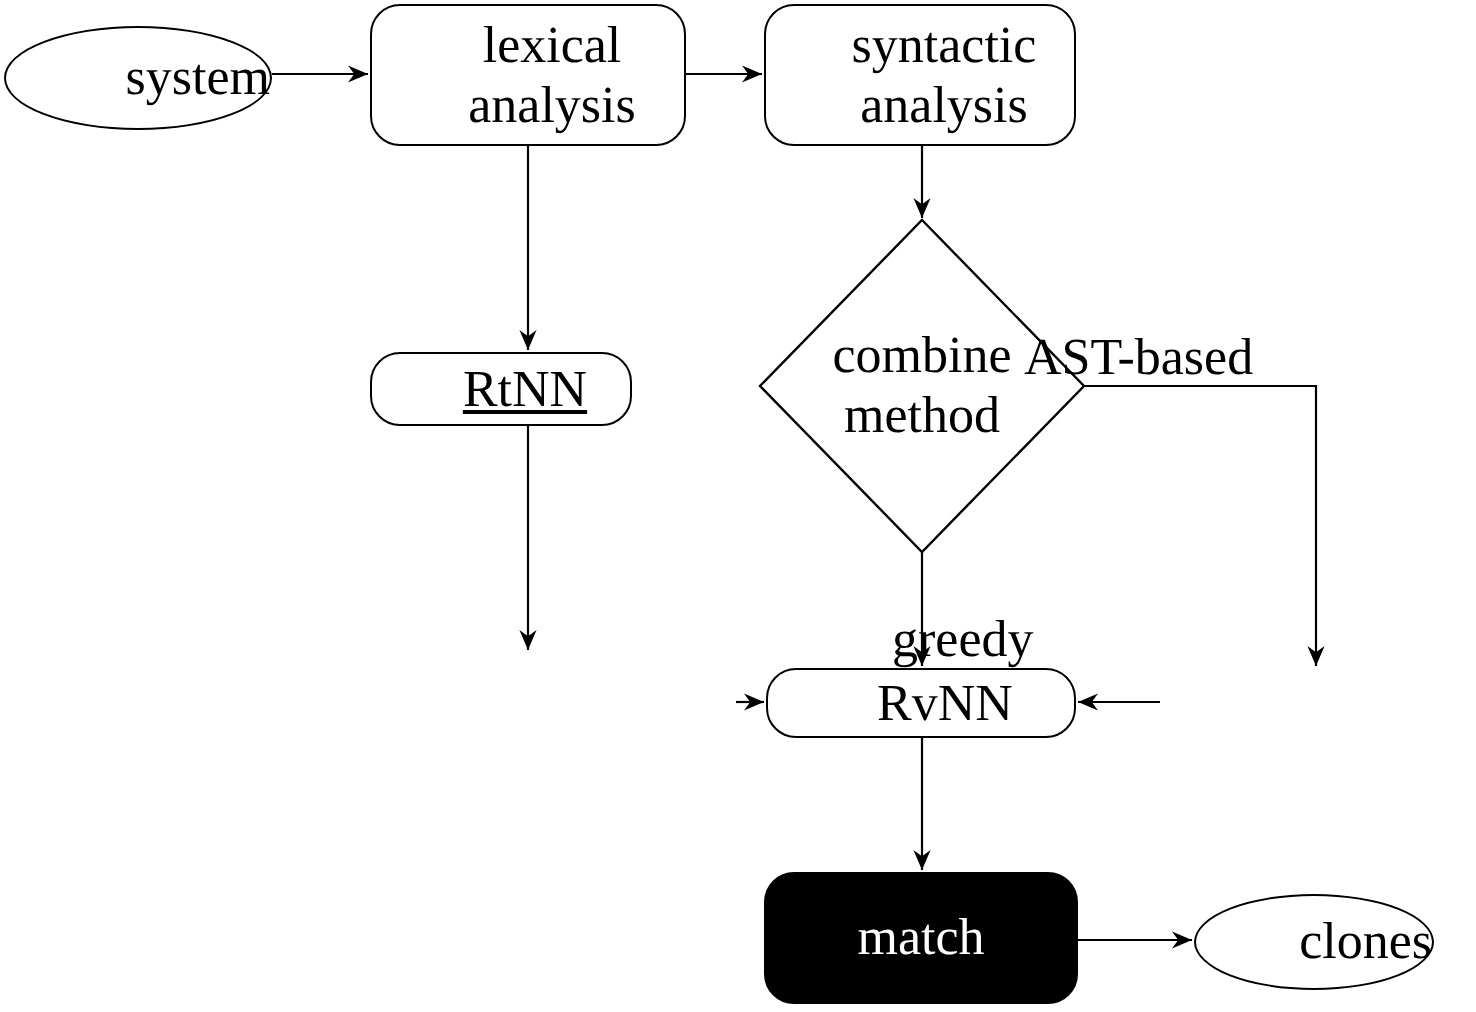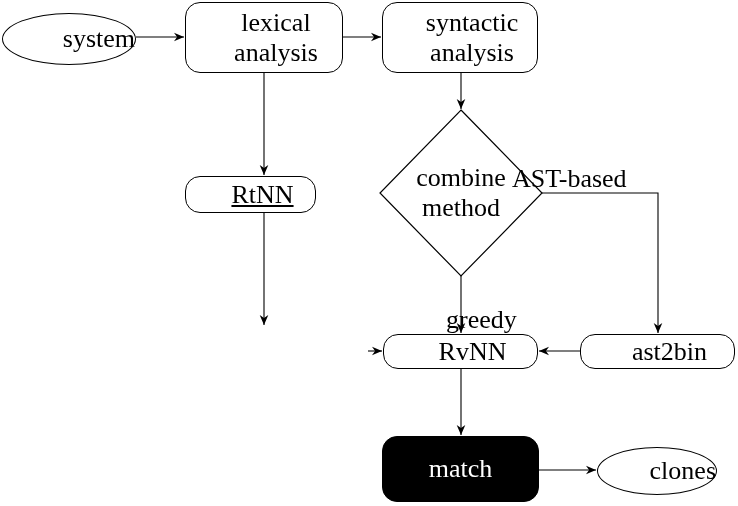--- a/index.html
+++ b/index.html
@@ -108,23 +108,20 @@
   <div class="node diamond-label" style="left:380px; top:110px; width:162px; height:166px;">
     <span>combine</span>
     <span>method</span>
   </div>
 
 
   <div class="node box" style="left:383px; top:334px; width:155px; height:35px;">
     <span>RvNN</span>
   </div>
 
-  <div class="node box" style="left:580px; top:334px; width:155px; height:35px;">
-    <span>ast2bin</span>
-  </div>
 
   <div class="node filled" style="left:382px; top:436px; width:157px; height:66px;gap:13px;">
     <span>match</span>
   </div>
 
   <div class="node ellipse" style="left:597px; top:447px; width:120px; height:48px;">
     <span>clones</span>
   </div>
 
   <div class="edge-label" style="left:512px; top:166px;">AST-based</div>

